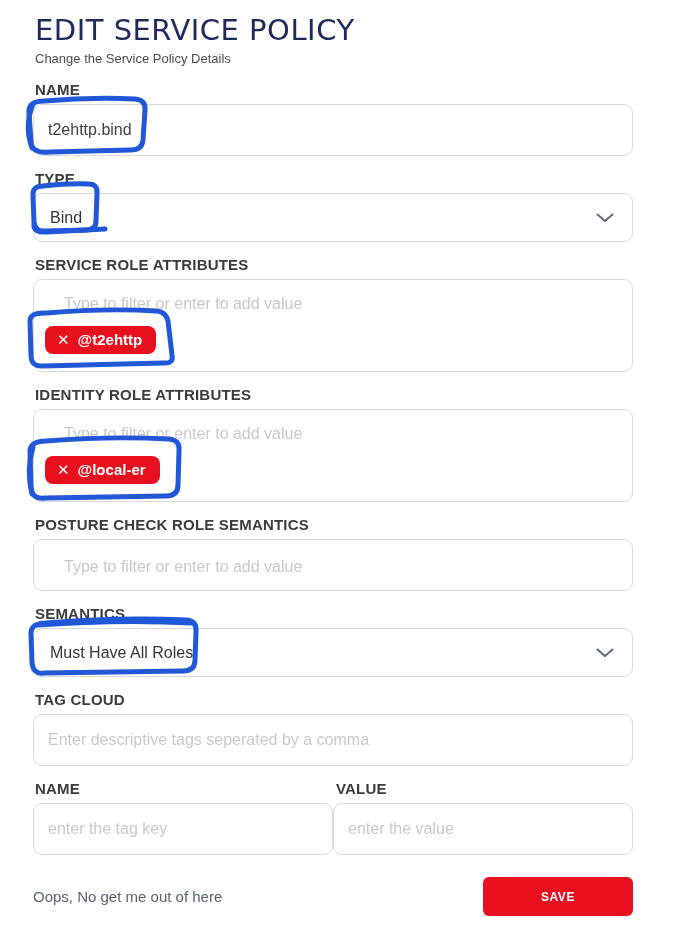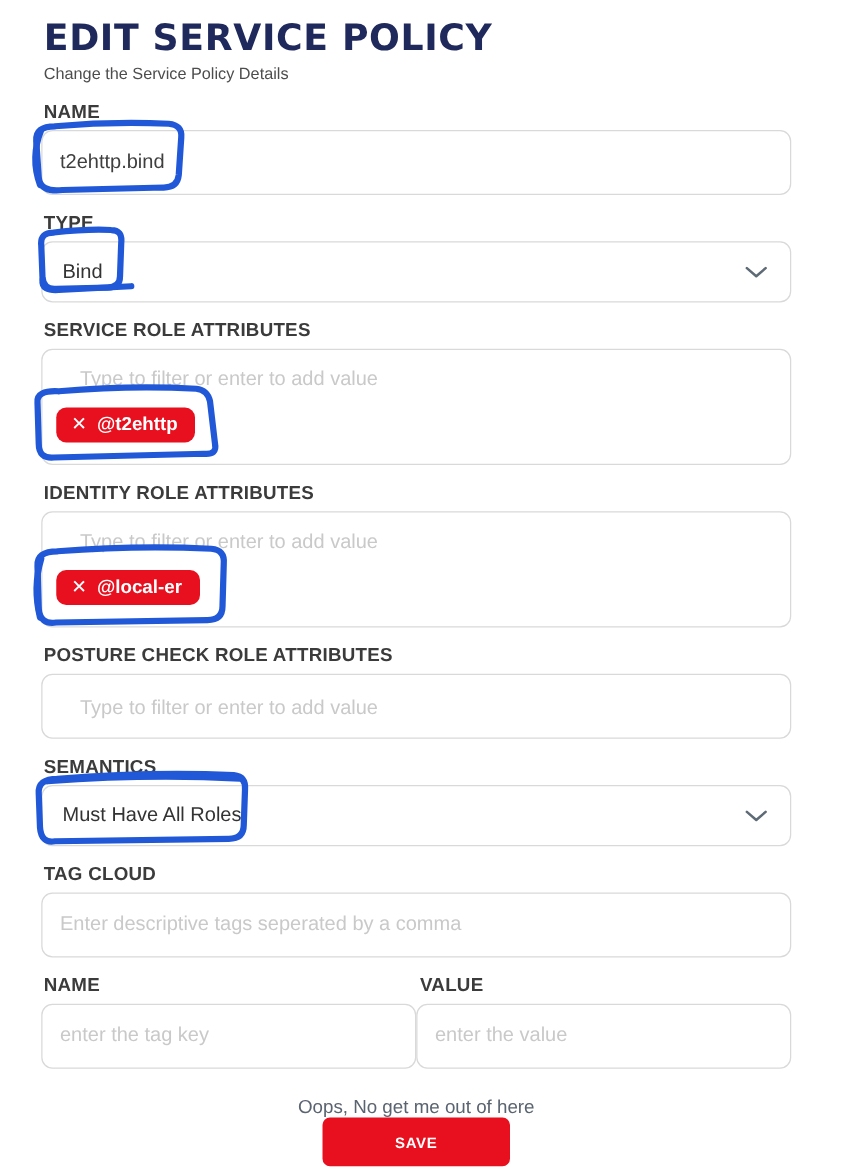--- a/index.html
+++ b/index.html
@@ -11,21 +11,21 @@
     overflow: hidden;
   }
   .page {
     position: relative;
     width: 693px;
     padding: 15px 60px 0 33px;
   }
   .page-title {
     font-family: "DejaVu Sans", sans-serif;
     font-size: 29px;
-    font-weight: 700;
+    font-weight: 400;
     letter-spacing: 0.5px;
     line-height: 30px;
     color: #20295c;
     margin: 0 0 6px 2px;
   }
   .page-subtitle {
     font-size: 13px;
     line-height: 16px;
     color: #4d4d4d;
     margin: 0 0 0 2px;
@@ -103,21 +103,20 @@
     cursor: pointer;
   }
   .tag-x { font-size: 15px; font-weight: 400; line-height: 1; cursor: pointer; }
   .kv-row { display: flex; gap: 0; }
   .kv-row .text-input { flex: 1 1 0; }
   .footer {
     margin-top: 22px;
     display: flex;
     align-items: center;
     justify-content: space-between;
-    flex-direction: column;
   }
   .cancel-text { font-size: 15px; color: #5a6370; cursor: pointer; }
   .save-button {
     width: 150px;
     height: 39px;
     background: #e8101e;
     color: #ffffff;
     border: none;
     border-radius: 6px;
     font-family: "Liberation Sans", sans-serif;
@@ -168,21 +167,21 @@
   <div class="attr-box">
     <input class="inner-input" type="text" placeholder="Type to filter or enter to add value" style="">
     <div class="tag-row">
       <span class="tag-pill">
         <span class="tag-x">✕</span>
         <span>@local-er</span>
       </span>
     </div>
   </div>
 
-  <label class="field-label">POSTURE CHECK ROLE ATTRIBUTES</label>
+  <label class="field-label">POSTURE CHECK ROLE SEMANTICS</label>
   <div class="attr-box single">
     <input class="inner-input" type="text" placeholder="Type to filter or enter to add value" style="">
   </div>
 
   <label class="field-label">SEMANTICS</label>
   <div class="select-box">
     <span class="select-value">Must Have All Roles</span>
     <svg class="chevron" width="18" height="10" viewBox="0 0 18 10">
       <path d="M1.5 1.5 L9 8 L16.5 1.5" fill="none" stroke="#5e6a75" stroke-width="2" stroke-linecap="round" stroke-linejoin="round"></path>
     </svg>

